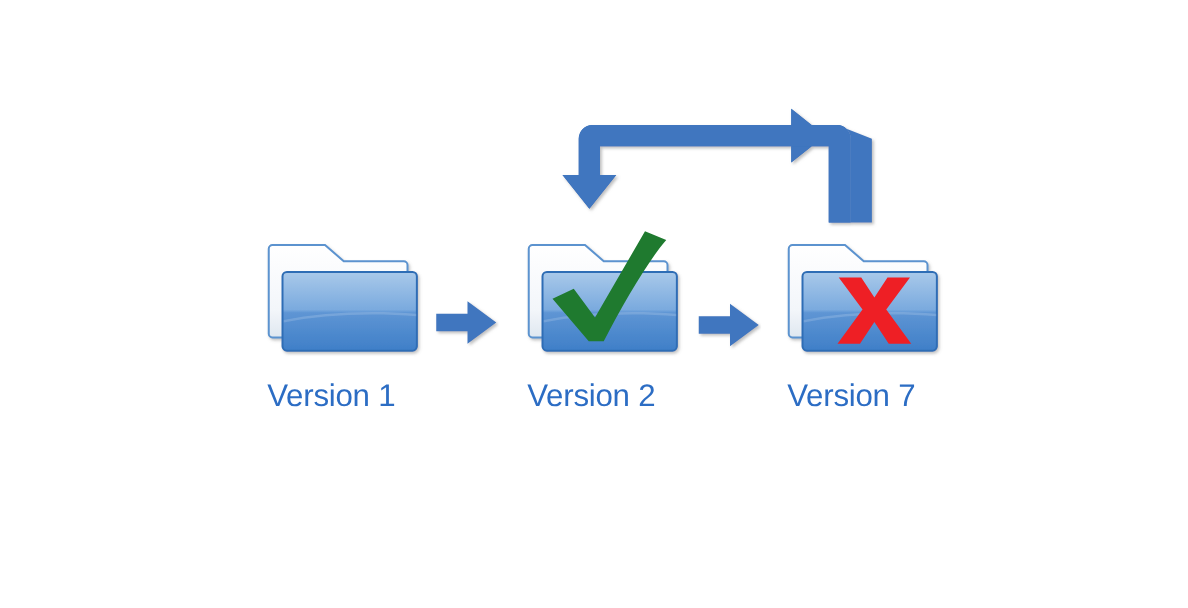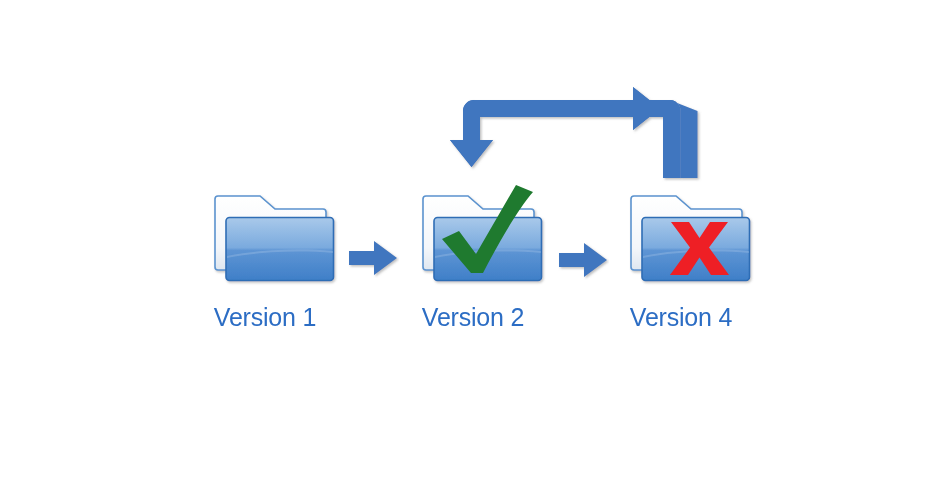--- a/index.html
+++ b/index.html
@@ -197,16 +197,16 @@
       <g filter="url(#fsdw3)">
         <path d="M 4 6 A 3 3 0 0 1 7 3 L 49 3 L 64 16 L 112 16 A 3 3 0 0 1 115 19 L 115 74 A 3 3 0 0 1 112 77 L 7 77 A 3 3 0 0 1 4 74 Z" fill="url(#backGrad3)" stroke="#5b93cf" stroke-width="1.6"></path>
         <path d="M 15 28 A 3.5 3.5 0 0 1 18.5 24.5 L 119 24.5 A 3.5 3.5 0 0 1 122.5 28 L 122.5 84 A 3.5 3.5 0 0 1 119 87.5 L 18.5 87.5 A 3.5 3.5 0 0 1 15 84 Z" fill="url(#bodyGrad3)" stroke="#2f6db5" stroke-width="1.6"></path>
         <path d="M 16 63 C 45 57 85 55 122 58 L 122 60 C 85 57 45 59 16 65 Z" fill="#ffffff" opacity="0.16"></path>
       </g>
 
       <g>
         <path d="M 44 29 L 62 29 L 72.5 45 L 83 29 L 101 29 L 82 54.5 L 102 82 L 84 82 L 72.5 64.5 L 61 82 L 43 82 L 63 54.5 Z" fill="#ee1f25"></path>
       </g>
     </svg>
-    <div class="node-label" style="left:571px; top:303px;">Version 4</div>
+    <div class="node-label" style="left:571px; top:303px;">Version 7</div>
   </div>
 
 </div>
 
 </body></html>

